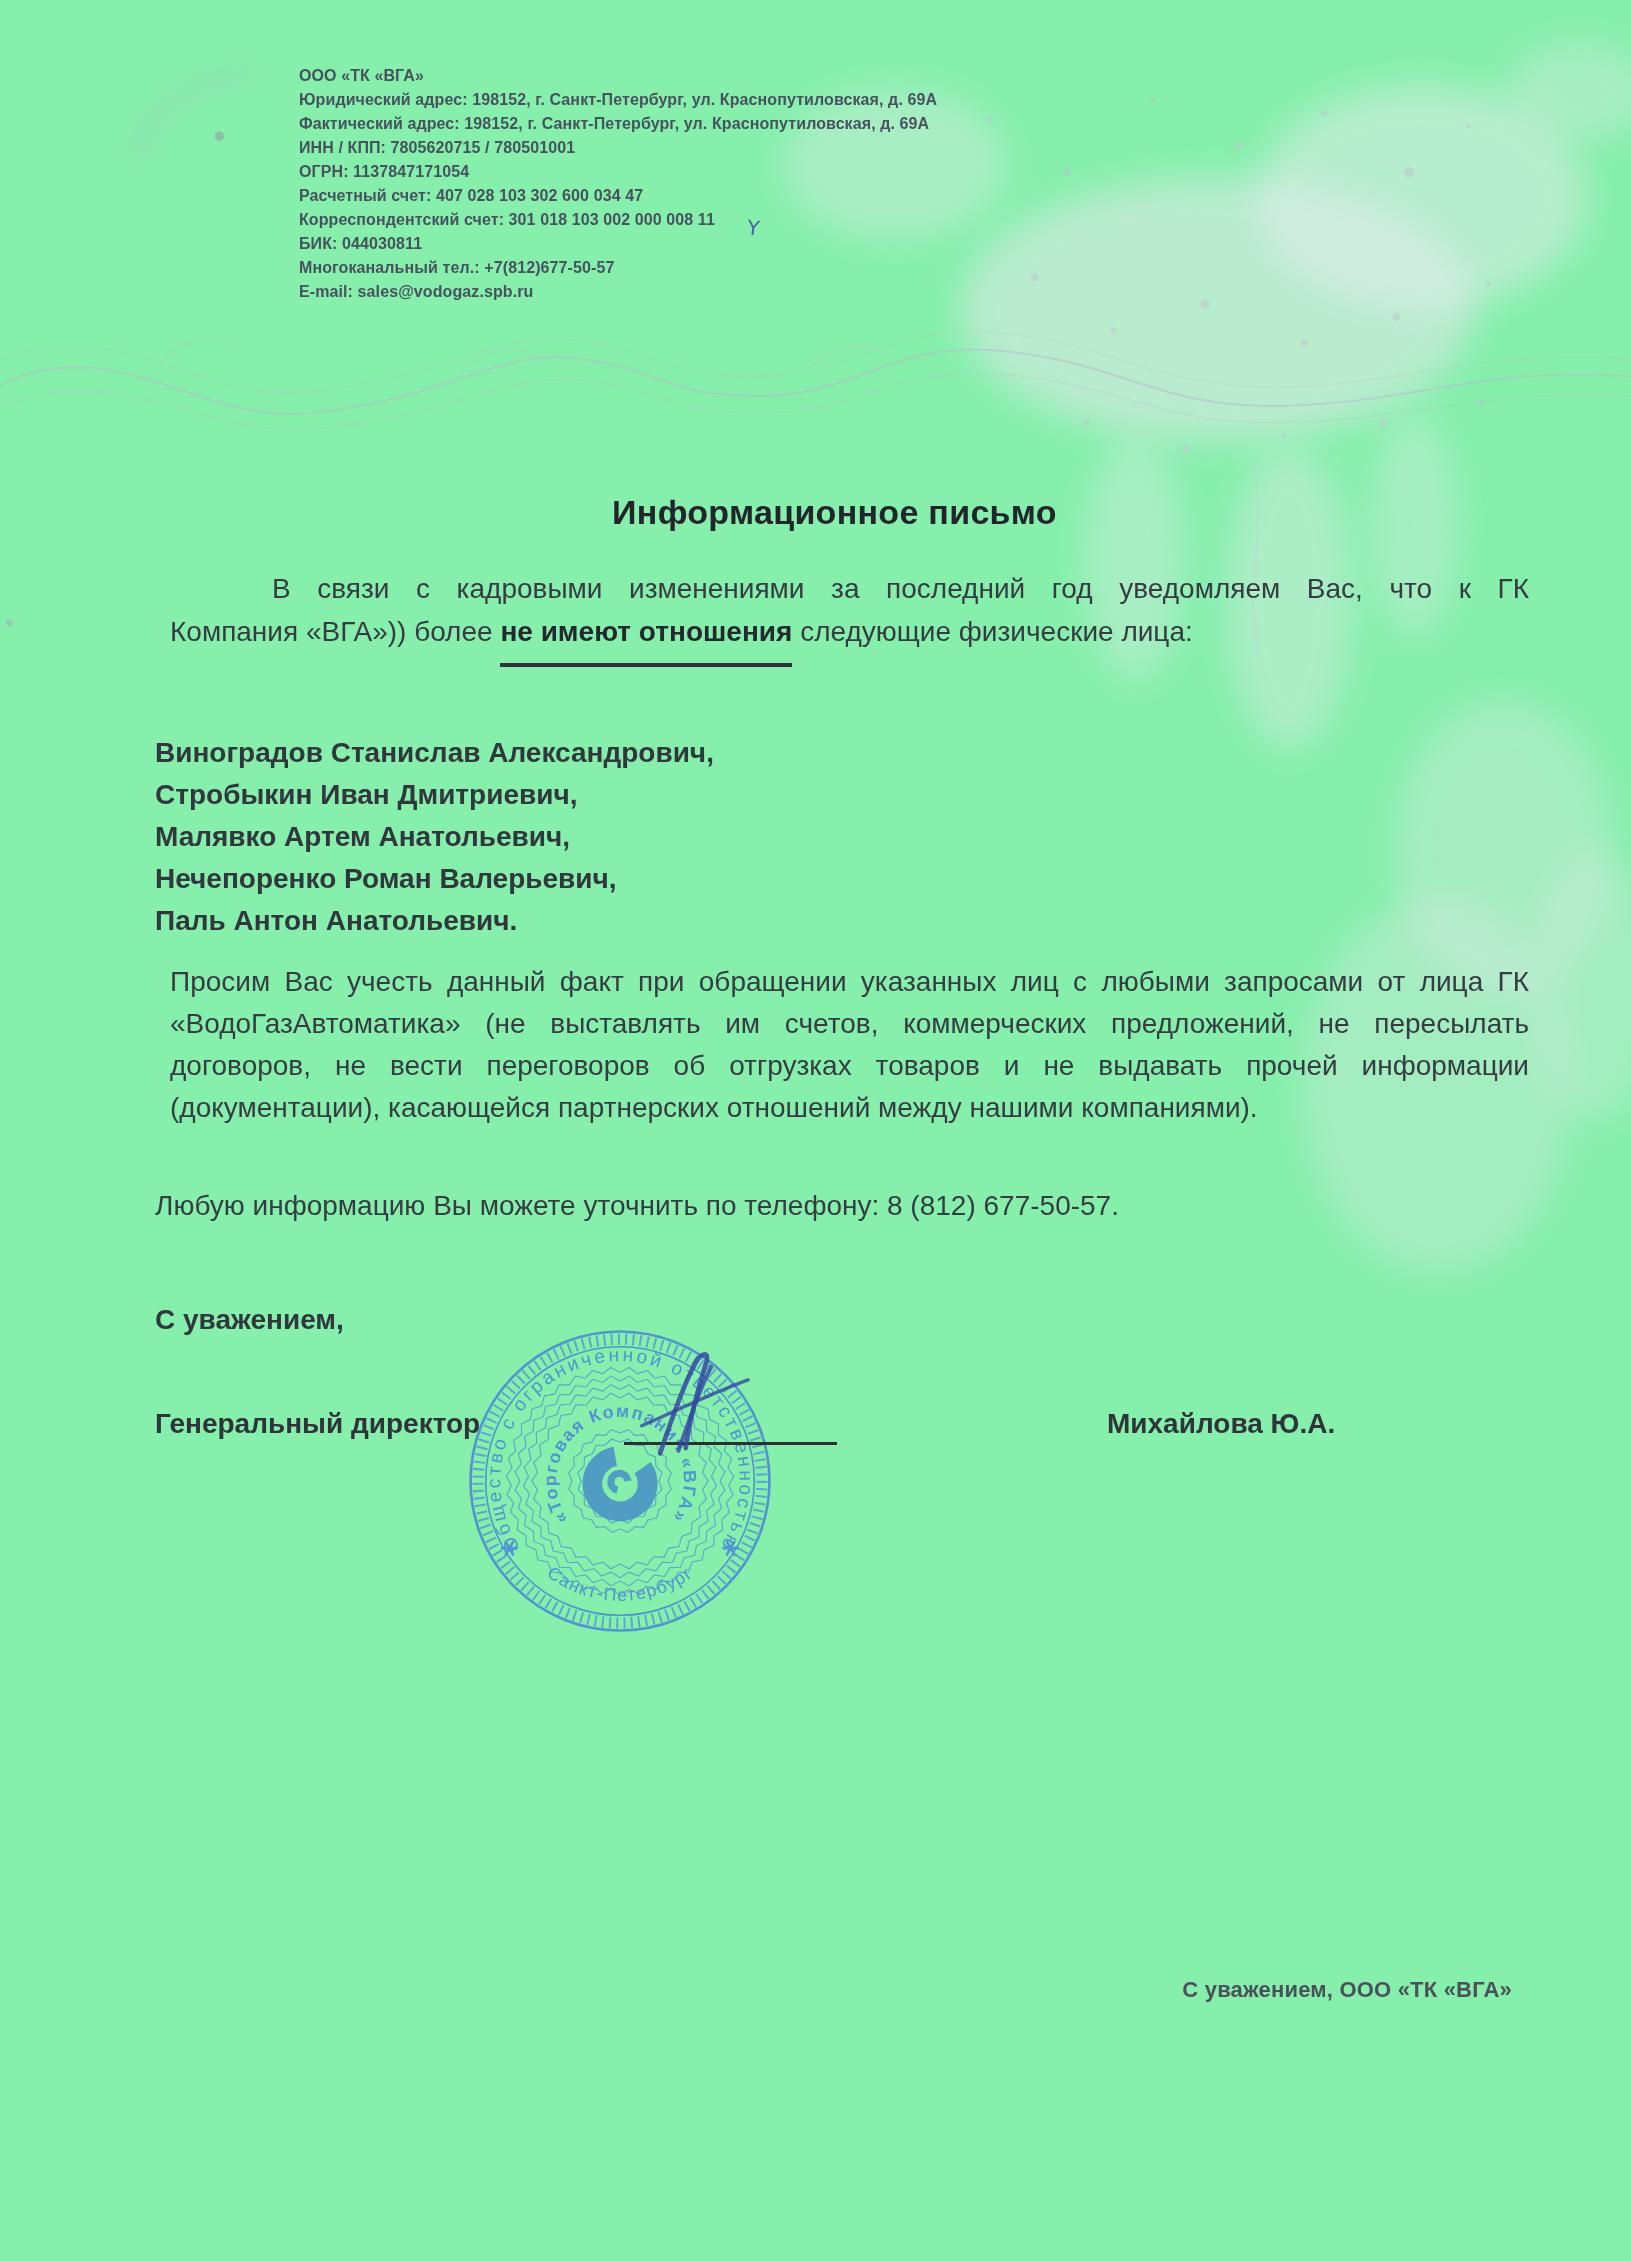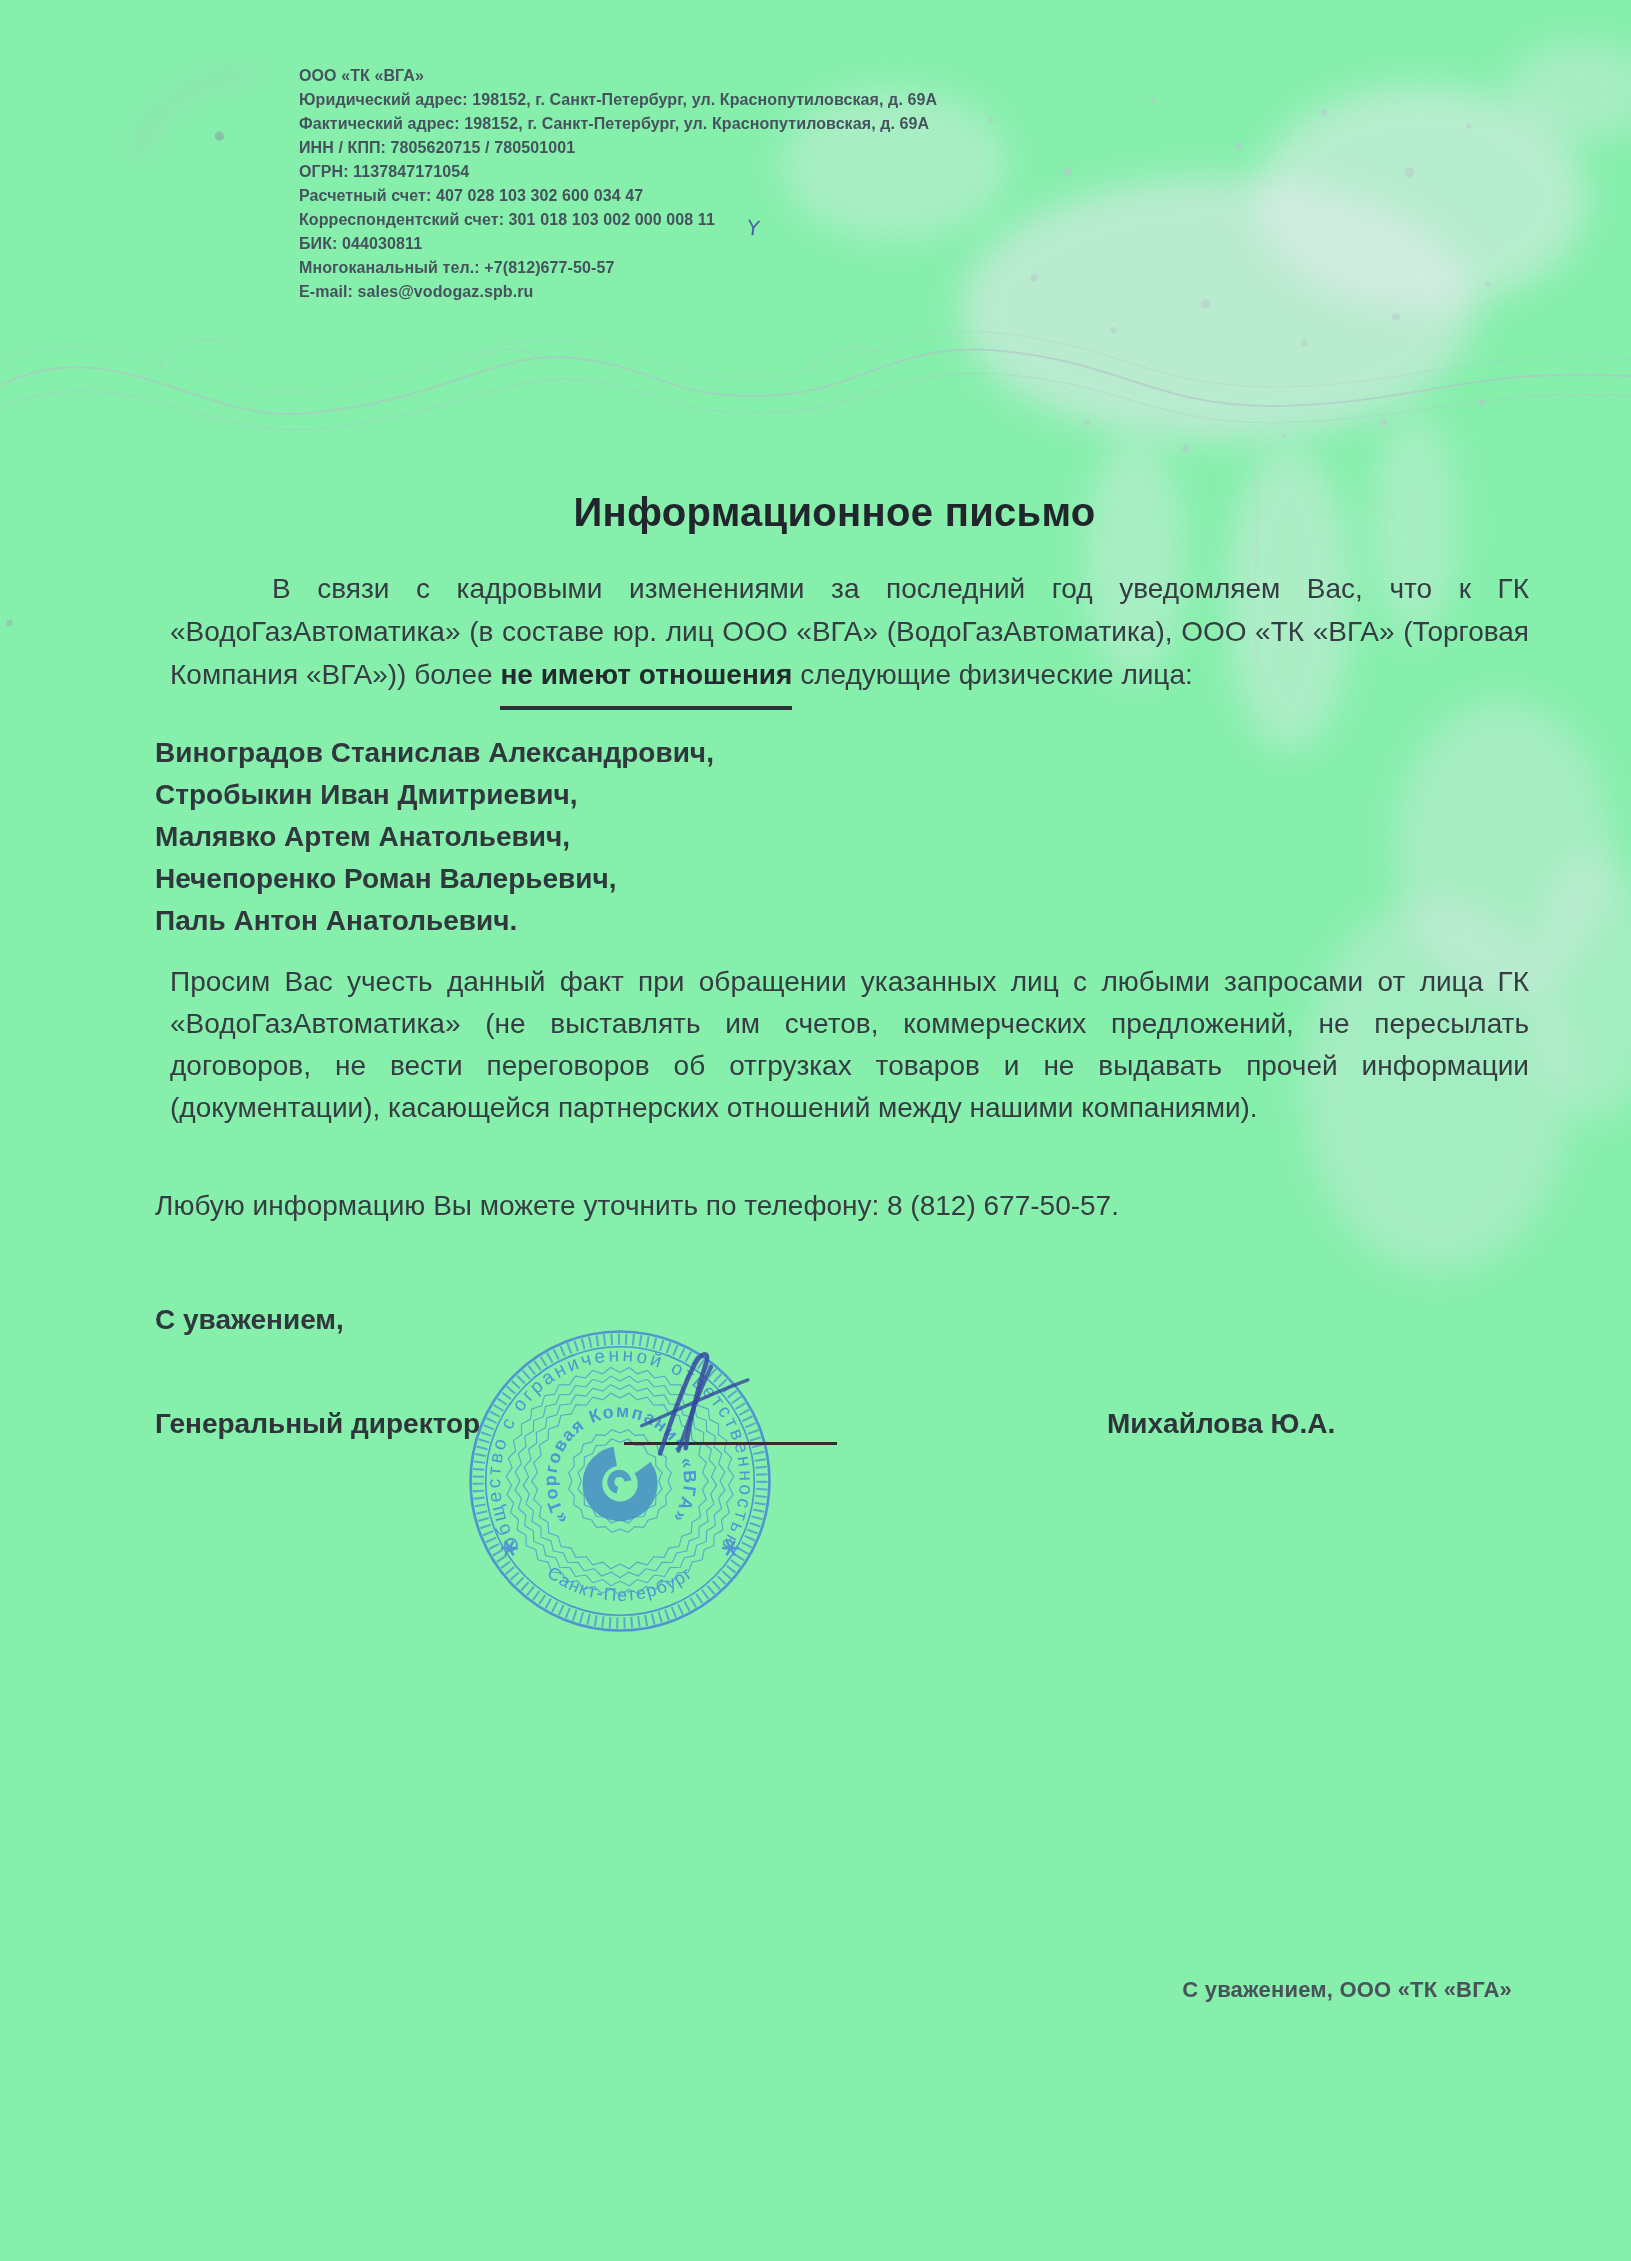--- a/index.html
+++ b/index.html
@@ -31,21 +31,21 @@
     transform:rotate(7deg);
     font-family:"DejaVu Sans", sans-serif;
     z-index:3;
     opacity:.85;
   }
 
   
   .title{
     left:155px;top:492px;width:1359px;
     text-align:center;
-    font-size:40px;font-weight:bold;
+    font-size:34px;font-weight:bold;
     line-height:41px;
     color:#20262b;
     z-index:3;
     letter-spacing:0.3px;
   }
 
   
   .bodytext{
     color:#353c42;
     font-size:28px;
@@ -180,21 +180,20 @@
     <div class="lh-line">Многоканальный тел.: +7(812)677-50-57</div>
     <div class="lh-line">E-mail: sales@vodogaz.spb.ru</div>
   </div>
 
   <div class="abs pen-y">Y</div>
 
   <div class="abs title">Информационное письмо</div>
 
   <div class="abs bodytext para" style="top:567px;">
     <span class="jline indent1">В связи с кадровыми изменениями за последний год уведомляем Вас, что к ГК</span>
-    <span class="jline">«ВодоГазАвтоматика» (в составе юр. лиц ООО «ВГА» (ВодоГазАвтоматика), ООО «ТК «ВГА» (Торговая</span>
     <span class="lline"><span>Компания «ВГА»)) более </span><span class="emph">не имеют отношения</span><span> следующие физические лица:</span></span>
   </div>
 
   <div class="abs bodytext names">
     <div>Виноградов Станислав Александрович,</div>
     <div>Стробыкин Иван Дмитриевич,</div>
     <div>Малявко Артем Анатольевич,</div>
     <div>Нечепоренко Роман Валерьевич,</div>
     <div>Паль Антон Анатольевич.</div>
   </div>

